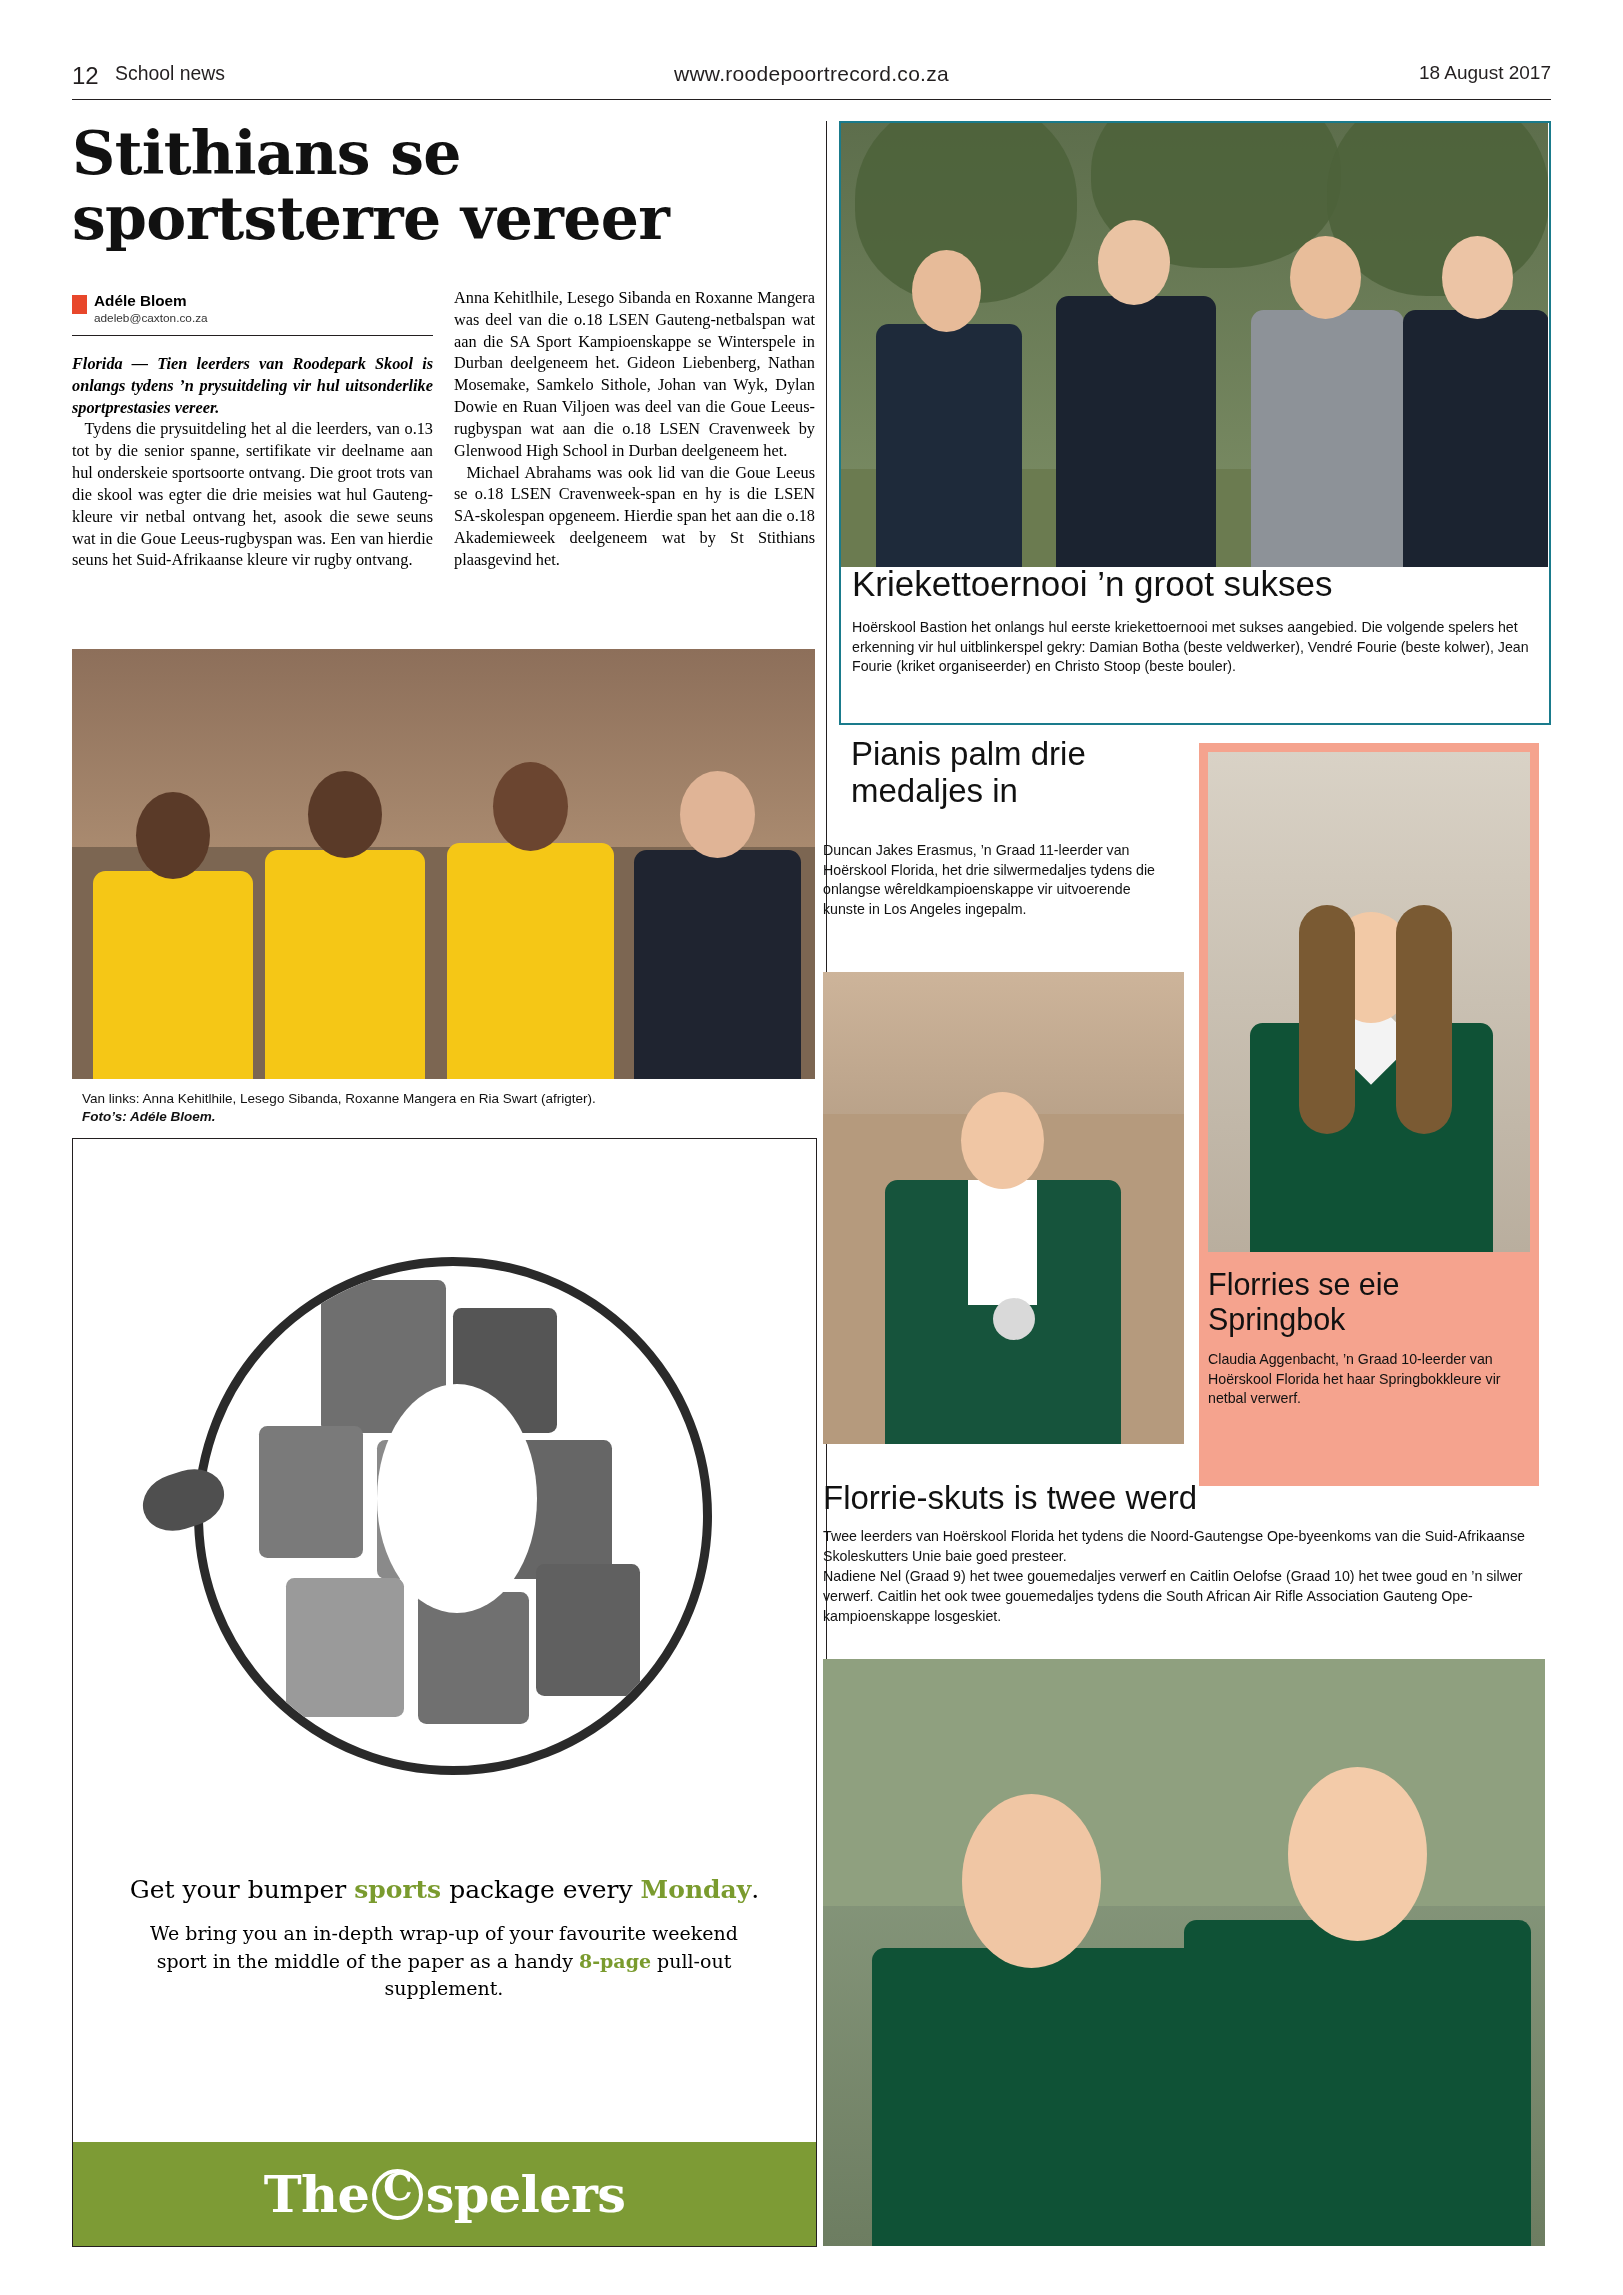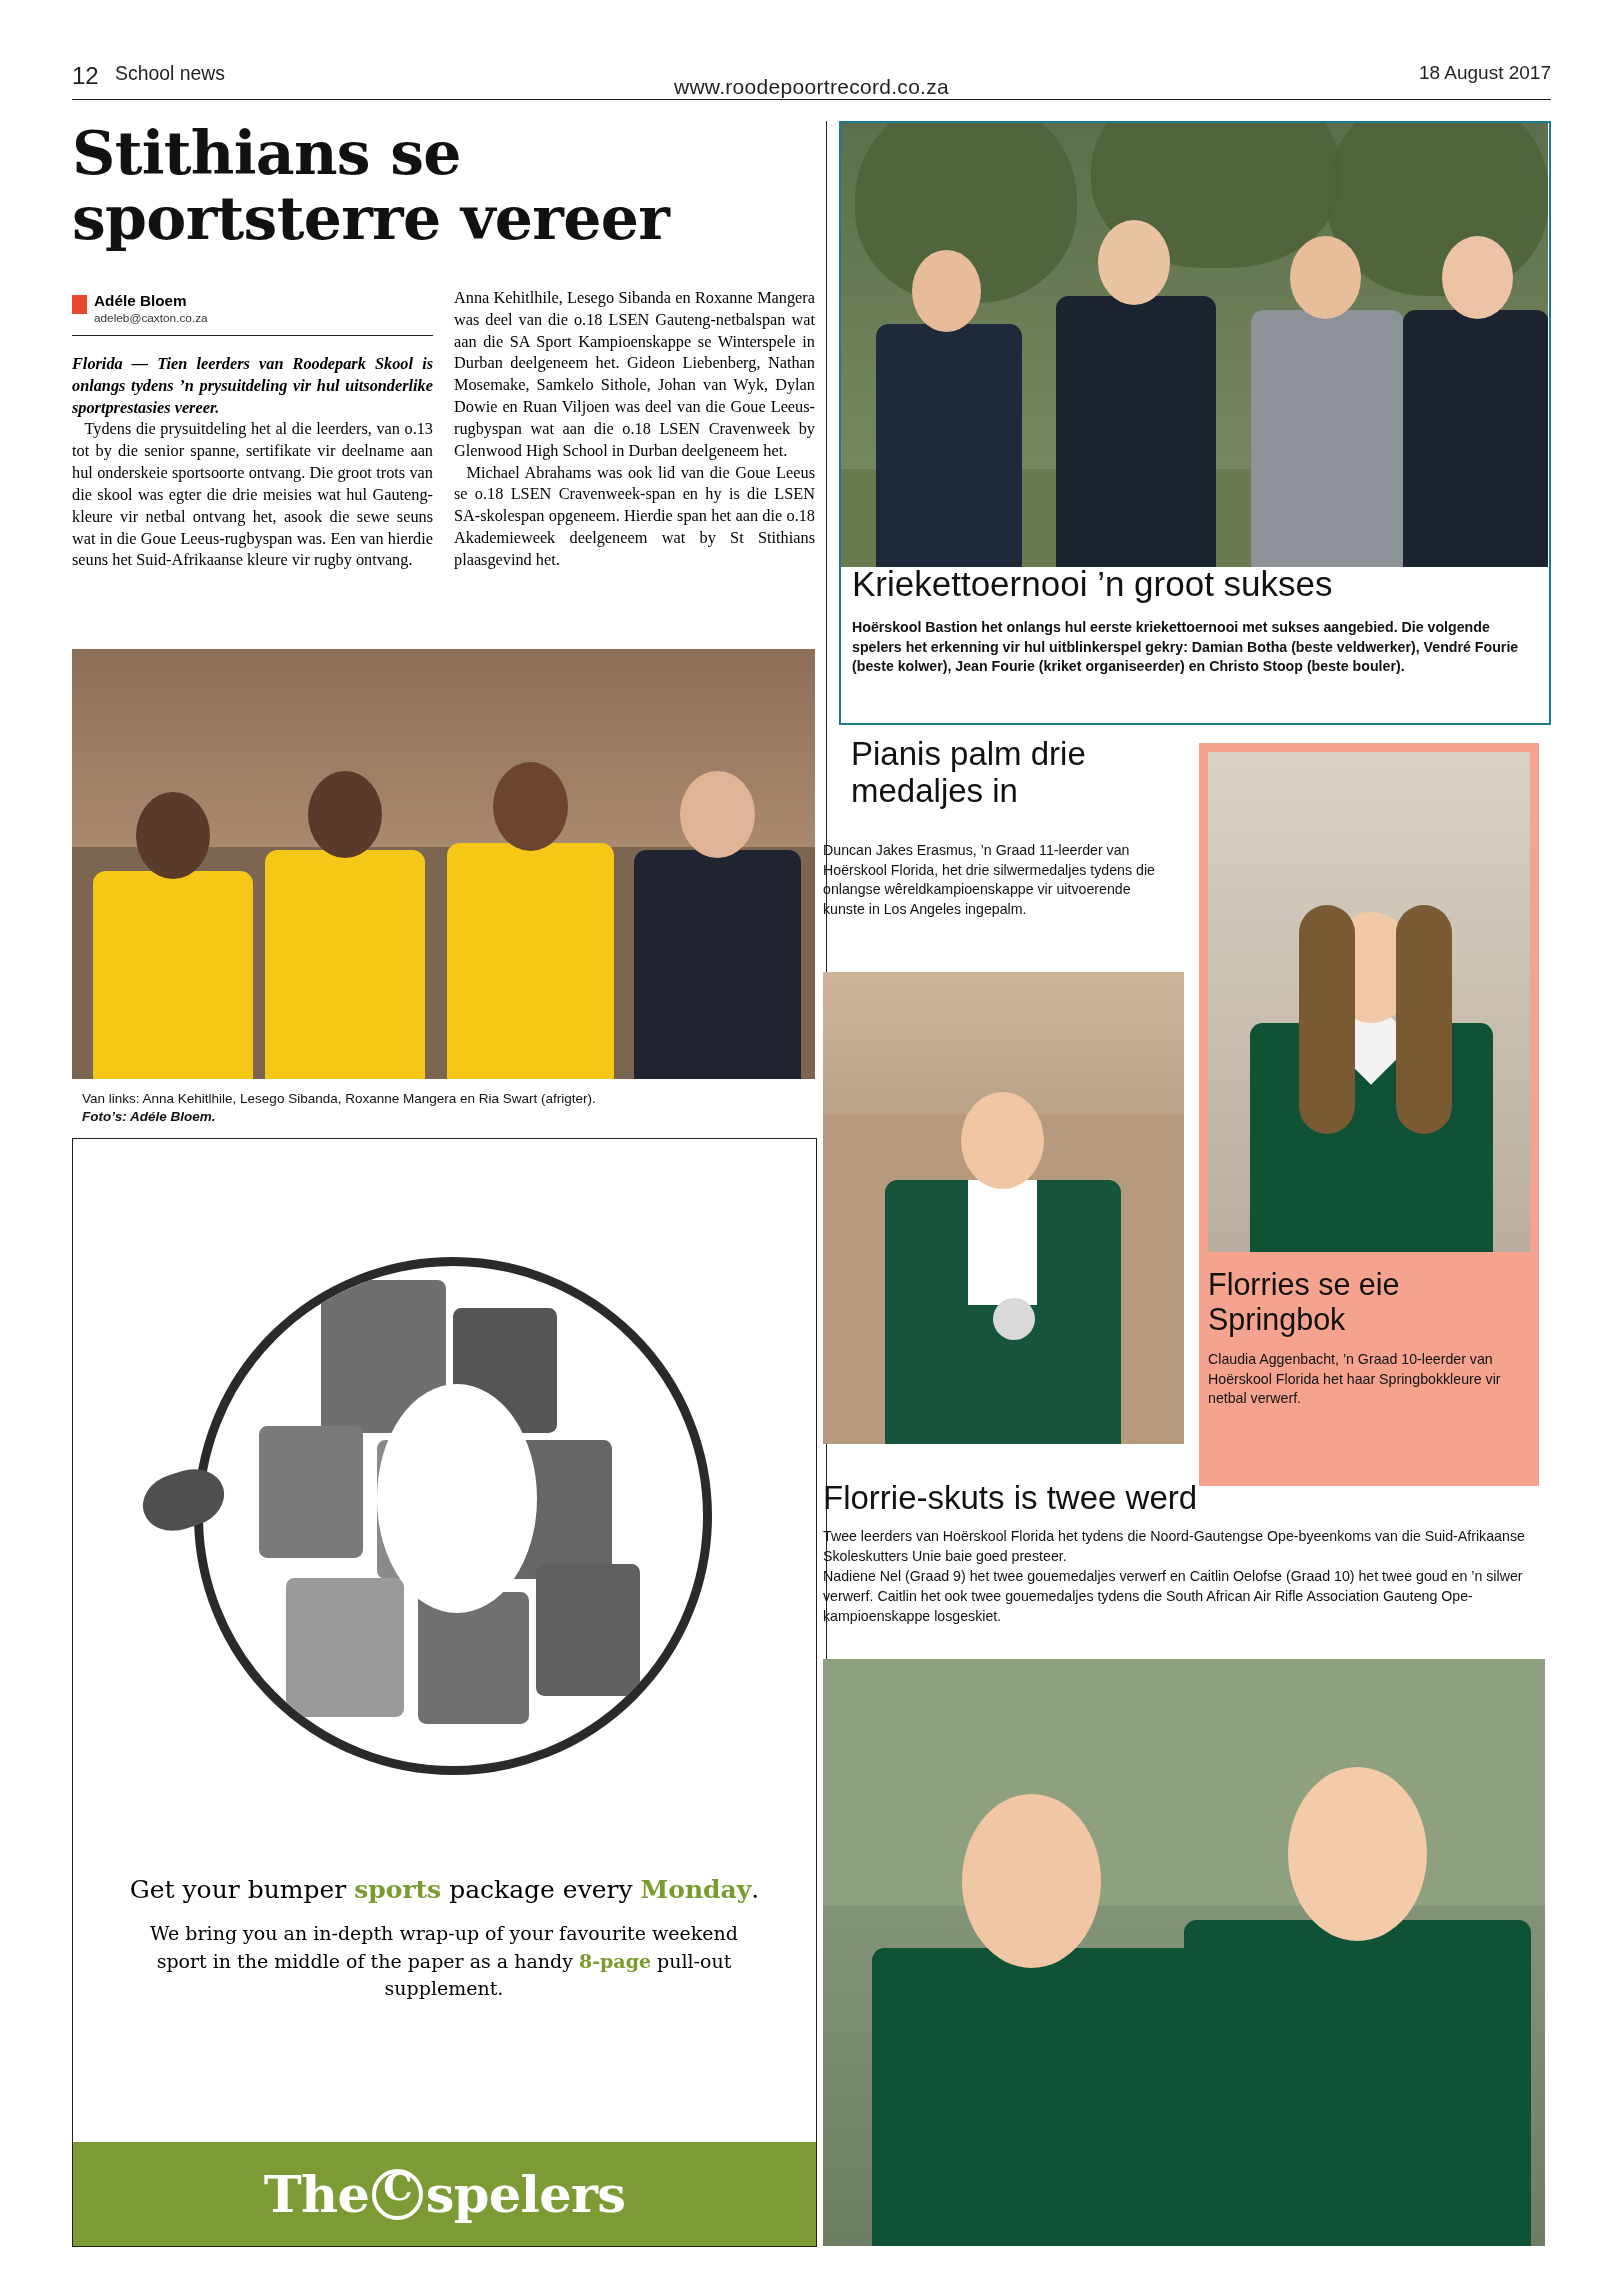--- a/index.html
+++ b/index.html
@@ -17,21 +17,21 @@
 
   
   .masthead {
     position:absolute; left:72px; top:62px; width:1479px; height:30.5px;
     font-family:"Liberation Sans", sans-serif;
     font-size:19px; color:#231f20;
   }
   .masthead .pagenum { position:absolute; left:0; top:0; font-size:24px; }
   .masthead .section { position:absolute; left:43px; top:0; font-size:19.4px; }
   .masthead .site {
-    position:absolute; left:0; top:13px; width:1479px; text-align:center;
+    position:absolute; left:0; top:0; width:1479px; text-align:center;
     font-size:21px; letter-spacing:0.3px;
   }
   .masthead .date { position:absolute; right:0; top:0; font-size:19px; }
   .rule-top {
     position:absolute; left:72px; top:99px; width:1479px; height:1.4px; background:#231f20;
   }
 
   
   .headline {
     position:absolute; left:72px; top:121px; width:750px;
@@ -135,21 +135,21 @@
     background:#ffffff;
   }
   .kriek-title {
     position:absolute; left:852px; top:564px; width:687px;
     font-family:"Liberation Sans", sans-serif;
     font-size:35px; color:#111;
   }
   .kriek-body {
     position:absolute; left:852px; top:618px; width:684px;
     font-family:"Liberation Sans", sans-serif;
-    font-size:14.2px; line-height:1.38; color:#111;font-weight:bold;
+    font-size:14.2px; line-height:1.38; color:#111;
   }
 
   .pianis-title {
     position:absolute; left:823px; top:736px; width:361px;
     font-family:"Liberation Sans", sans-serif;
     font-size:33px; line-height:1.12; color:#111;margin-left:28px;
   }
   .pianis-body {
     position:absolute; left:823px; top:841px; width:347px;
     font-family:"Liberation Sans", sans-serif;

